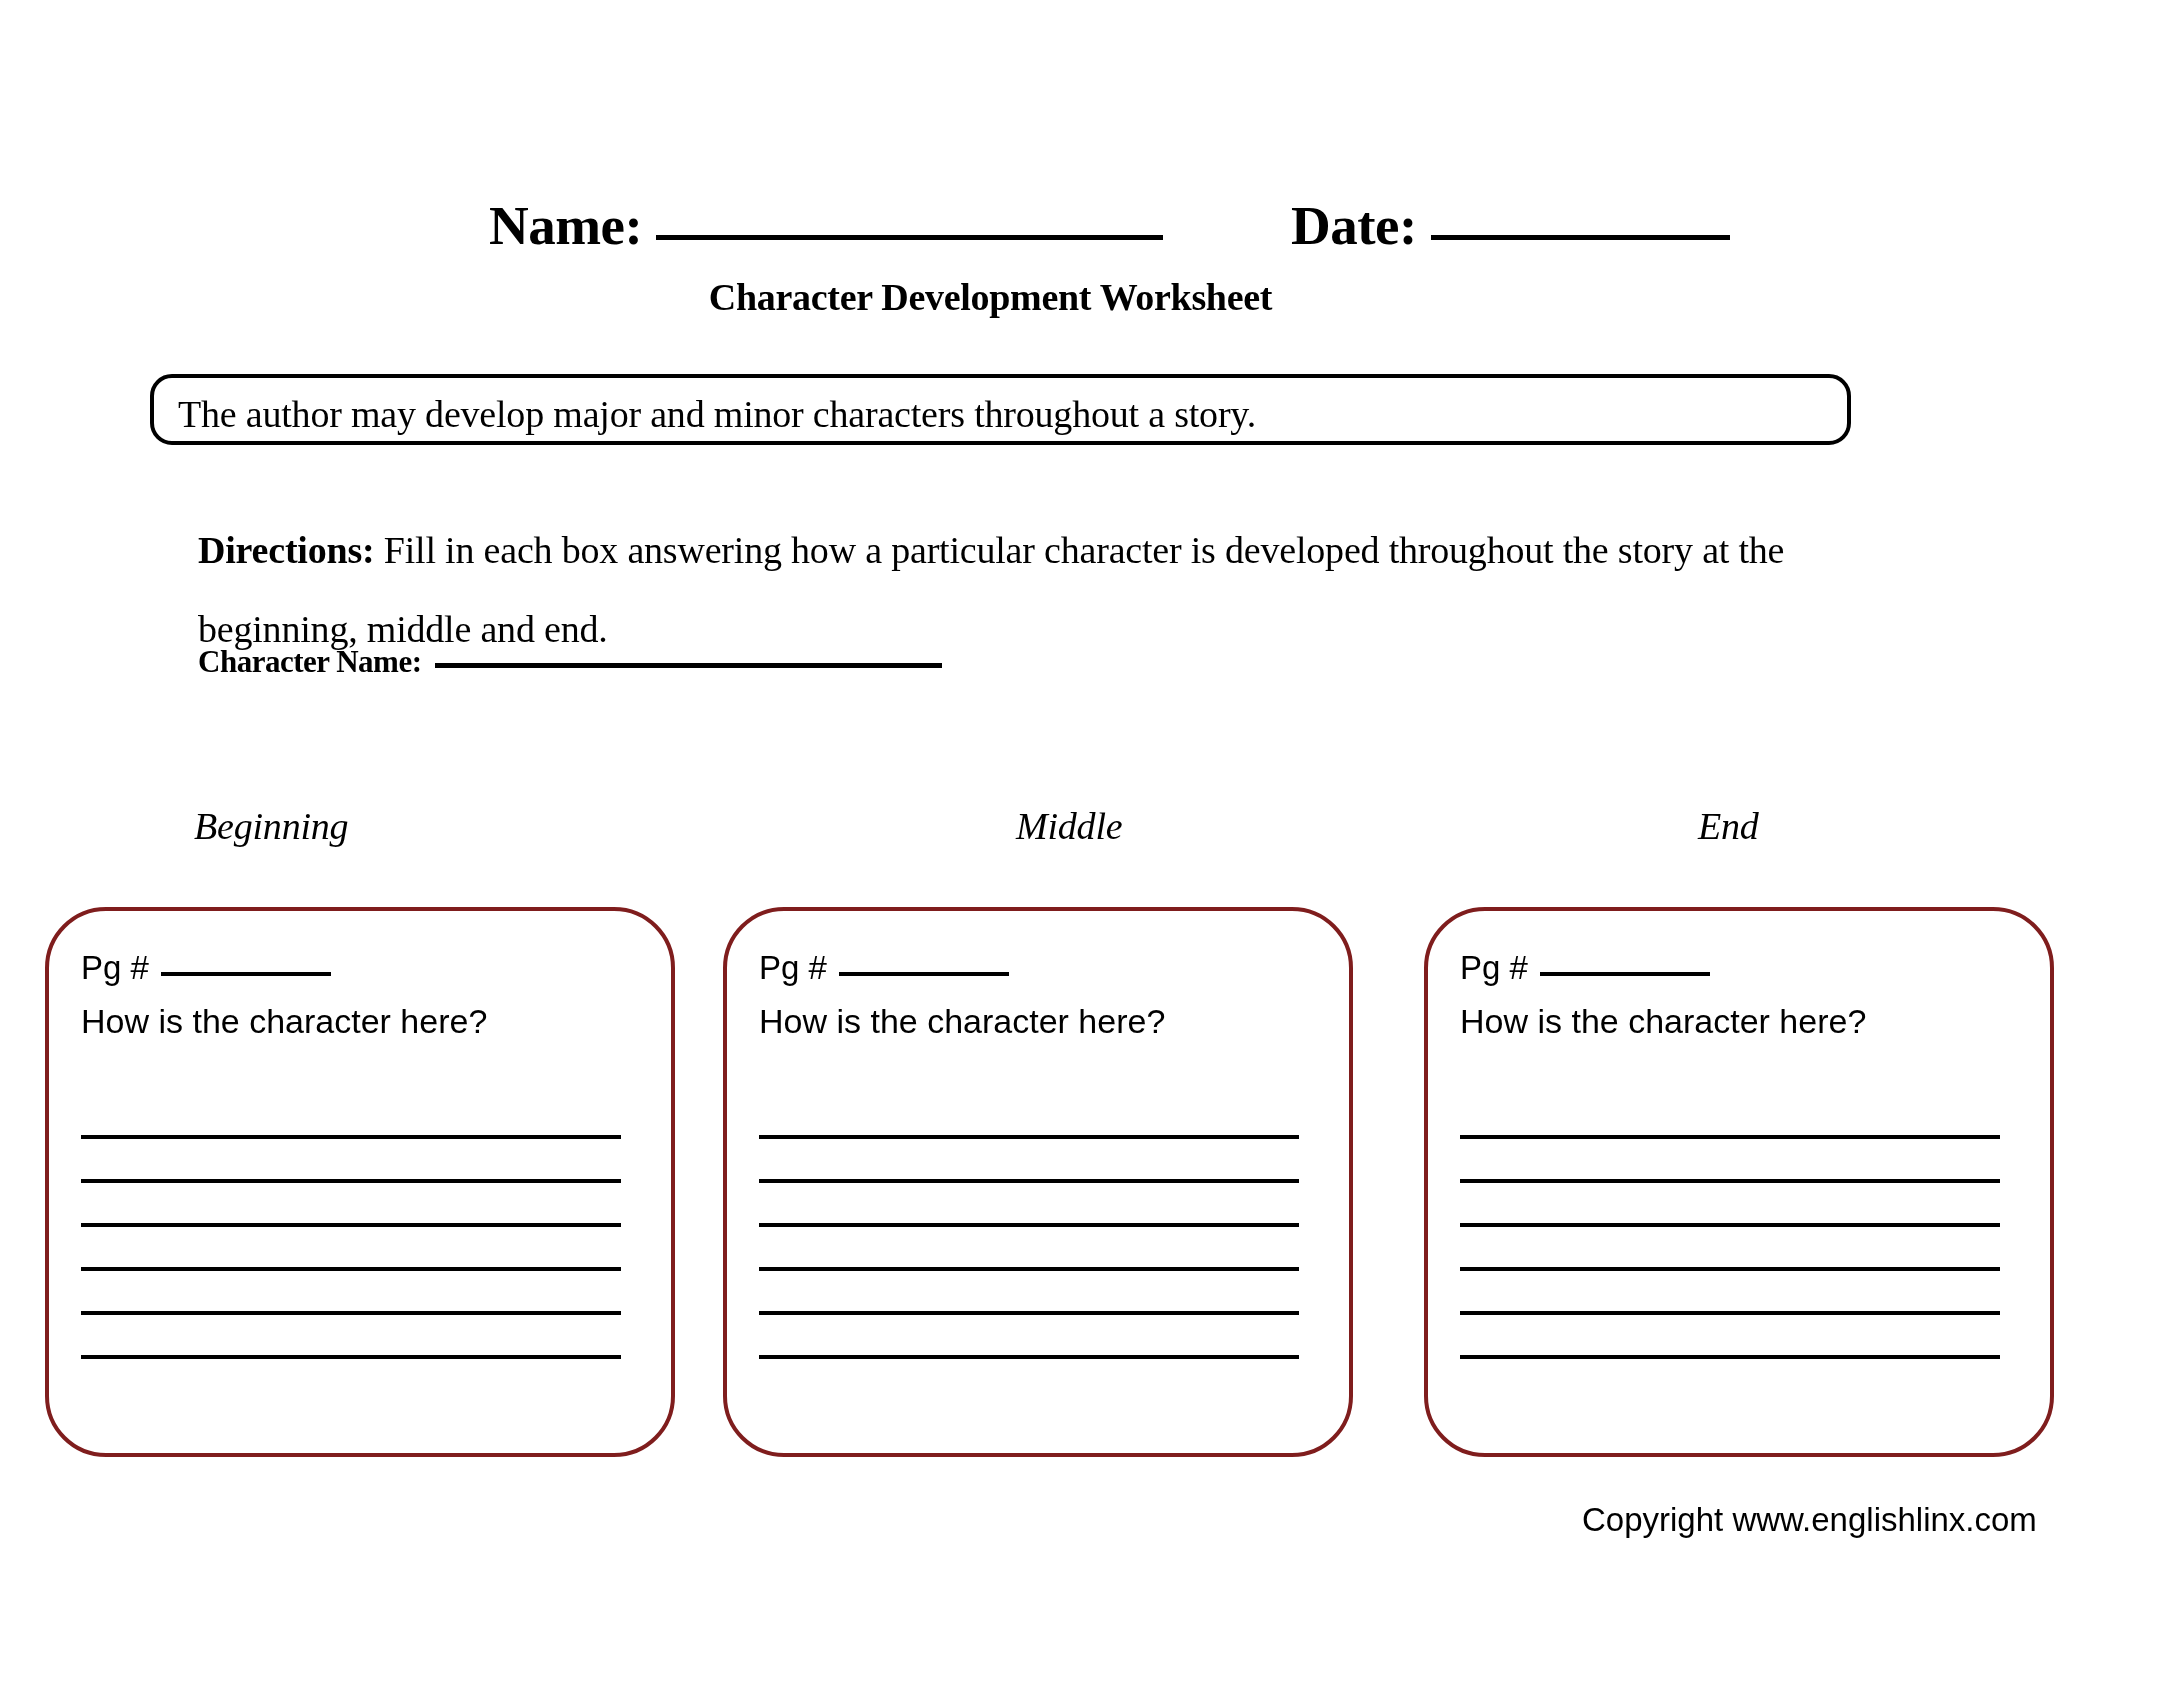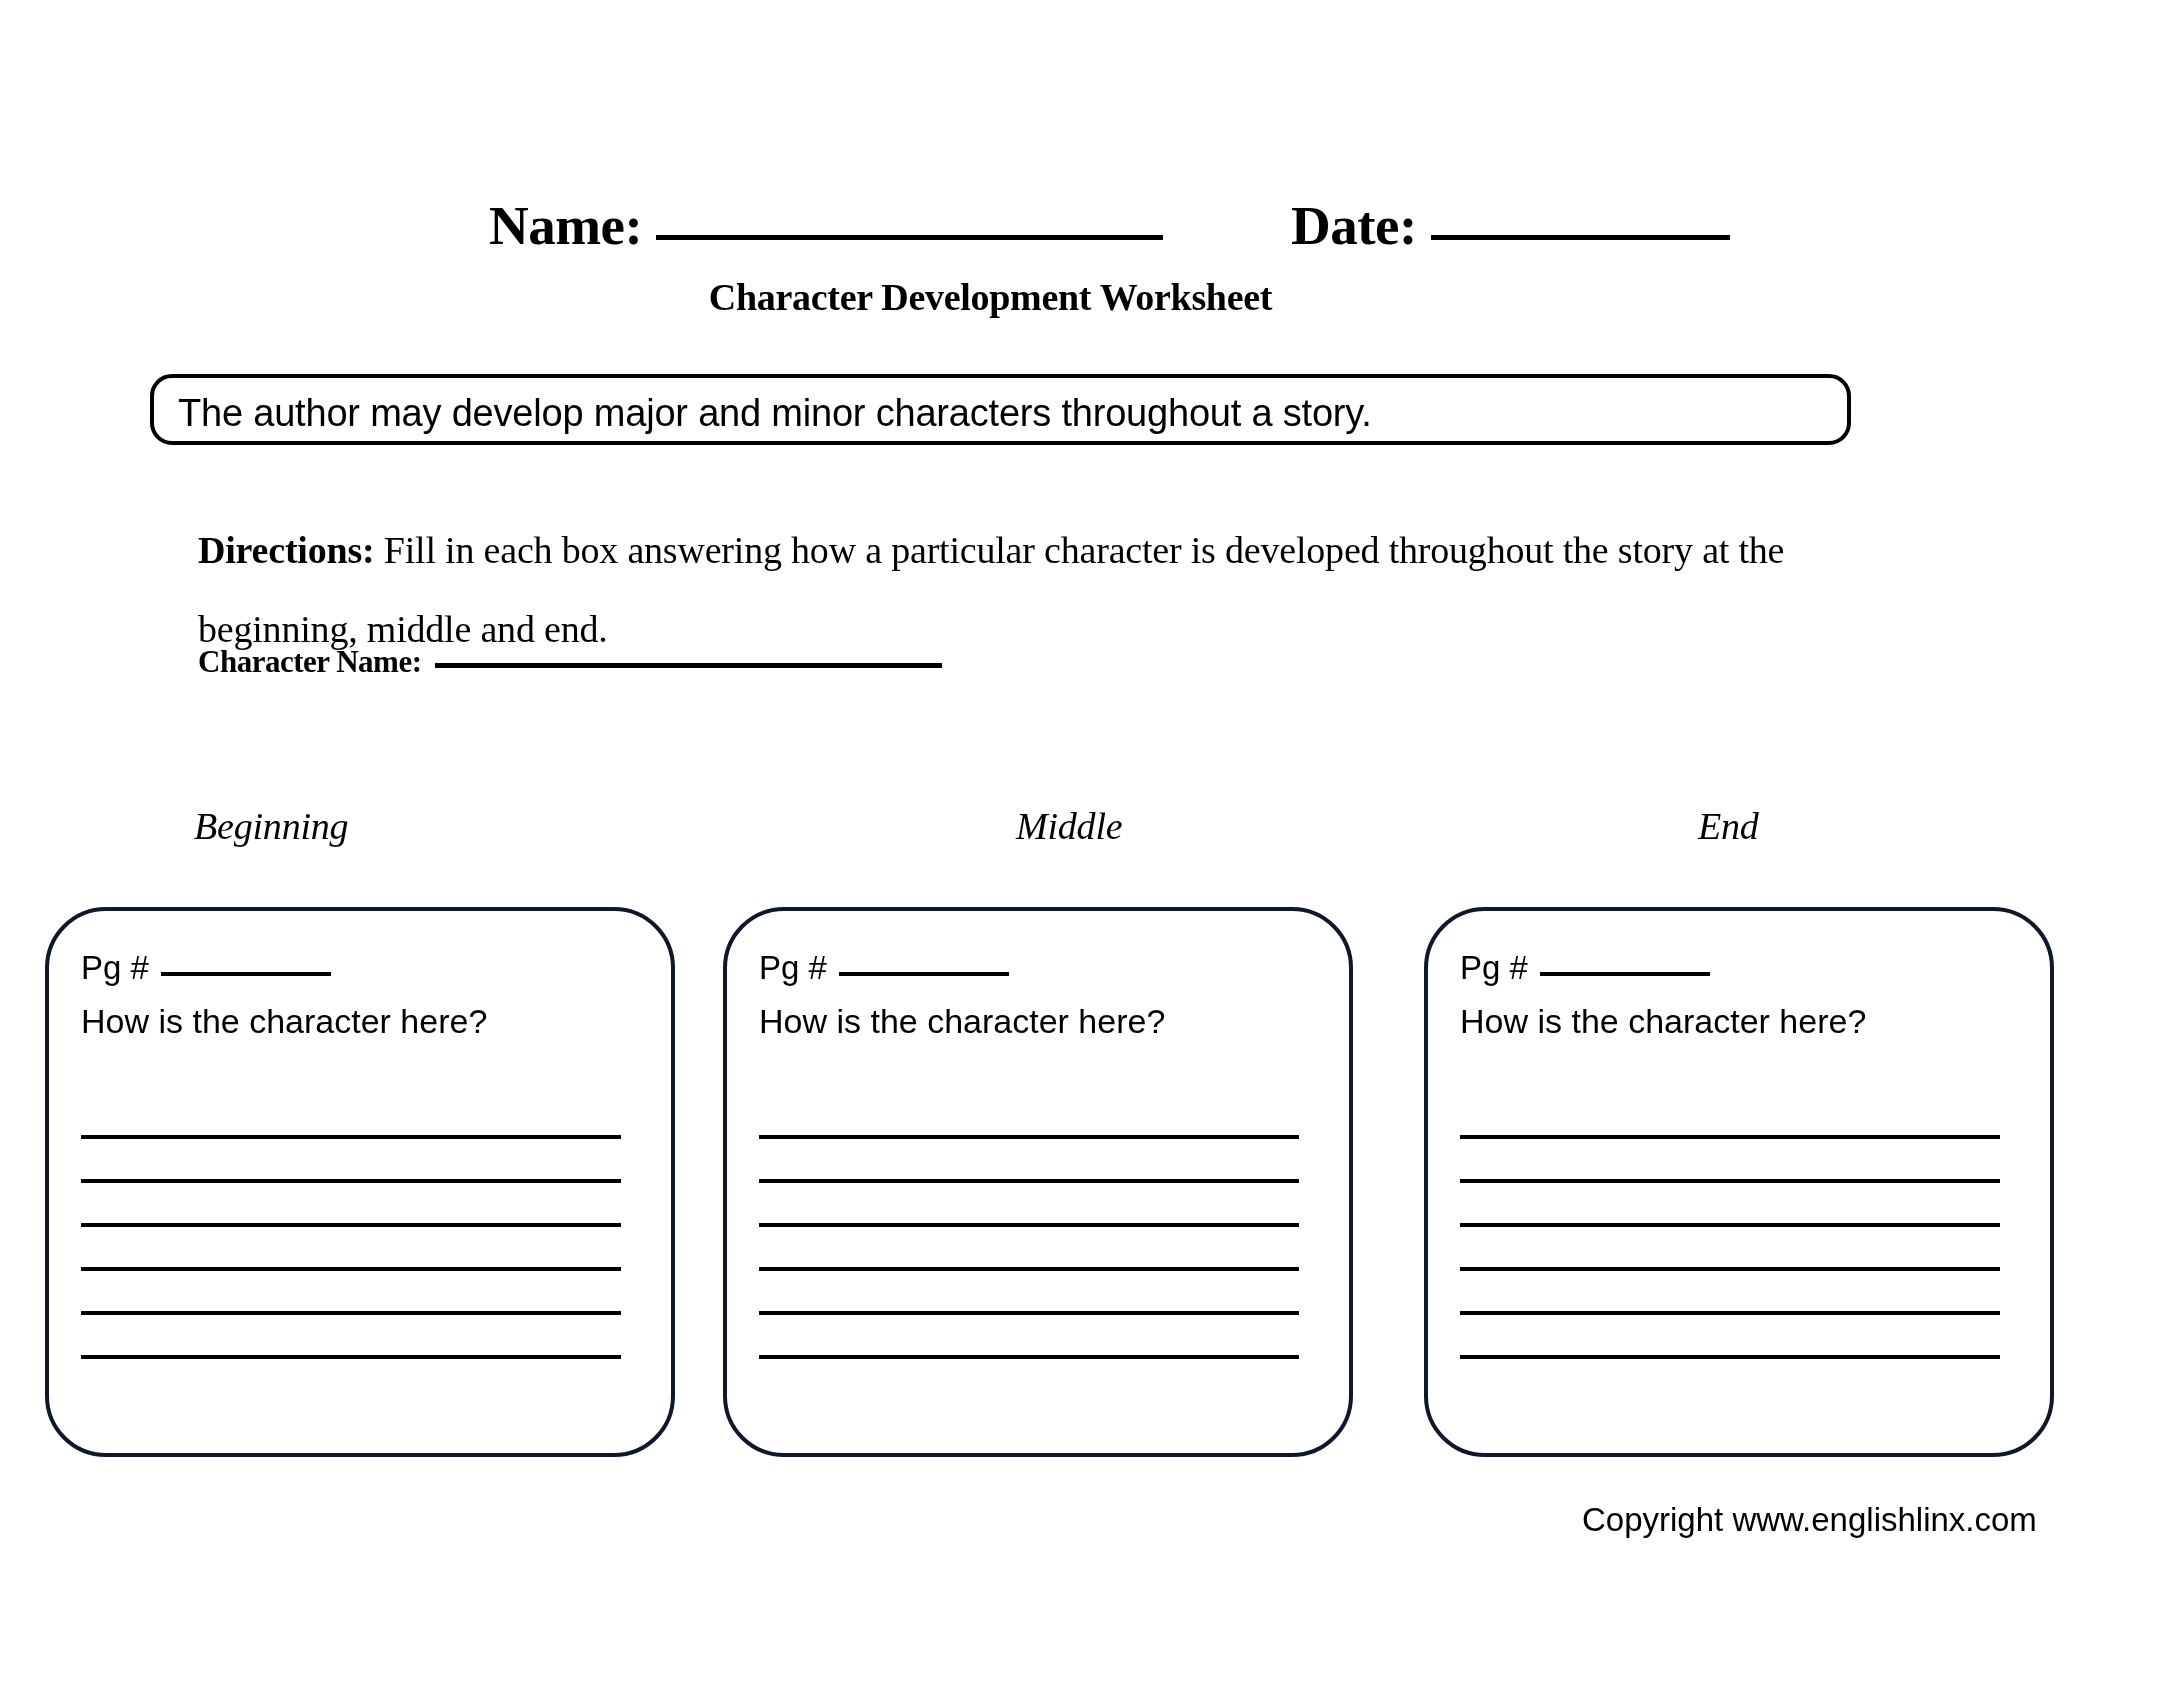--- a/index.html
+++ b/index.html
@@ -80,21 +80,21 @@
     width: 1701px;
     height: 71px;
     border: 4px solid #000;
     border-radius: 22px;
     box-sizing: border-box;
   }
   .quote-text {
     position: absolute;
     left: 24px;
     top: 14px;
-    font-family: Liberation Sans, sans-serif;
+    font-family: Liberation Serif, serif;
     font-size: 38px;
     letter-spacing: -0.2px;
     white-space: nowrap;
   }
 
   
   .directions {
     position: absolute;
     left: 198px;
     top: 511px;
@@ -137,21 +137,21 @@
     left: 0;
     top: 0;
     width: 2178px;
     height: 1683px;
   }
   .answer-box {
     position: absolute;
     top: 907px;
     width: 630px;
     height: 550px;
-    border: 4px solid #0f172a;
+    border: 4px solid #7f1d1d;
     border-radius: 61px;
     box-sizing: border-box;
     background: #fff;
   }
   #answer-box-0 { left: 45px; }
   #answer-box-1 { left: 723px; }
   #answer-box-2 { left: 1424px; }
 
   .pg-line {
     position: absolute;

